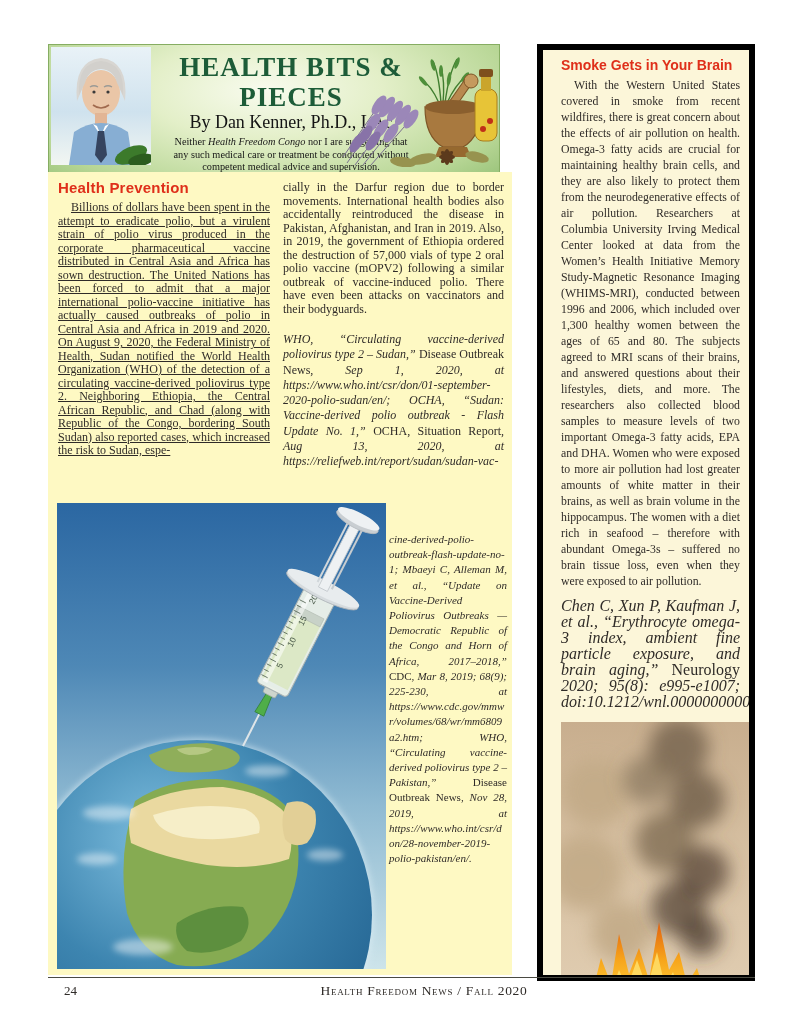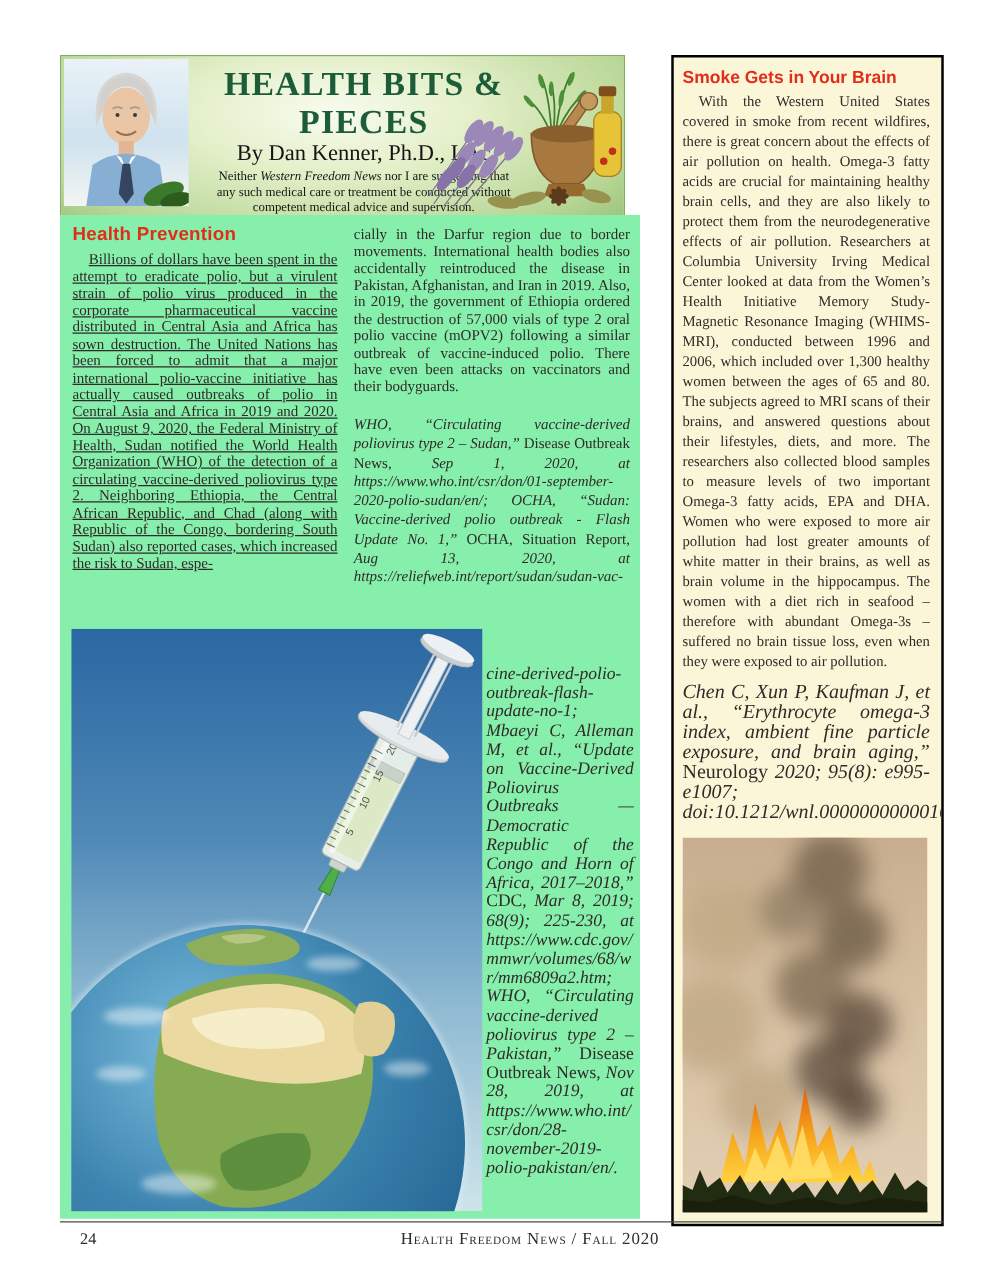--- a/index.html
+++ b/index.html
@@ -12,36 +12,36 @@
           background:radial-gradient(ellipse 75% 95% at 48% 30%, #f8fbee 0%, #e3efc8 35%, #b7d695 75%, #8dbb6e 100%);}
   .banner-photo{position:absolute;left:2px;top:2px;width:100px;height:118px;}
   .banner-herbs{position:absolute;right:0;top:0;width:170px;height:122px;}
   .banner-center{position:absolute;left:92px;top:7px;width:300px;text-align:center;}
   .banner-title{margin:0;font-size:27px;line-height:30px;font-weight:700;letter-spacing:1px;
                 color:#1d5c38;font-family:"Liberation Serif",serif;}
   .banner-byline{font-size:18px;line-height:21px;color:#141414;}
   .banner-disclaimer{margin:3px auto 0;width:248px;font-size:10.3px;line-height:12.6px;color:#161616;}
 
   
-  .article-box{position:absolute;left:48px;top:172px;width:464px;height:803px;background:#86efac;}
+  .article-box{position:absolute;left:48px;top:172px;width:464px;height:803px;background:#fef9c3;}
   .red-head{margin:0 0 5px 0;font-family:"Liberation Sans",sans-serif;font-weight:700;
             font-size:15px;color:#df2f1a;letter-spacing:.2px;}
   .body-main{margin:0;font-size:12px;line-height:13.5px;text-align:justify;}
   .indent{text-indent:13px;text-decoration:underline;}
   .cite{font-size:12px;line-height:15.3px;text-align:justify;font-style:normal;}
   .a-col1{position:absolute;left:10px;top:7px;width:212px;}
   .a-col2{position:absolute;left:235px;top:9px;width:221px;}
   .a-col2 .cite{margin:16px 0 0 0;}
   .a-col2-side{position:absolute;left:341px;top:360px;width:118px;
-               font-size:14px;line-height:15.2px;text-align:justify;overflow-wrap:anywhere;font-family:Liberation Serif, serif;}
+               font-size:11px;line-height:15.2px;text-align:justify;overflow-wrap:anywhere;font-family:Liberation Serif, serif;}
   .globe-image{position:absolute;left:9px;top:331px;width:329px;height:466px;}
 
   
   .sidebar{position:absolute;left:537px;top:44px;width:218px;height:937px;box-sizing:border-box;
-           background:#fcf6d9;border:2px solid #000000;padding:7px 9px 0 7px;overflow:hidden;}
+           background:#fcf6d9;border:6px solid #000000;padding:7px 9px 0 18px;overflow:hidden;}
   .sb-head{margin:0 0 4px 0;font-family:"Liberation Sans",sans-serif;font-weight:700;
            font-size:14px;color:#df2f1a;}
   .sb-body{margin:0;font-size:11.8px;line-height:16px;text-align:justify;text-indent:13px;}
   .sb-cite{margin:9px 0 12px 0;font-size:16px;line-height:16px;text-align:justify;}
   .fire-image{margin-top:9px;width:196px;height:300px;}
 
   
   .footer-rule{position:absolute;left:48px;top:977px;width:707px;height:0;
                border-top:1.5px solid #4a4a42;}
   .page-num{position:absolute;left:64px;top:983px;font-size:13px;color:#2f2b28;}
@@ -78,21 +78,21 @@
         <polygon points="58,77 50,89 54,79" fill="#ffffff"></polygon>
         <polygon points="47,84 53,84 56,108 50,116 44,108" fill="#35445f"></polygon>
         <ellipse cx="80" cy="108" rx="17" ry="8" fill="#3c7a2b" transform="rotate(-22 80 108)"></ellipse>
         <ellipse cx="90" cy="113" rx="13" ry="6" fill="#2c5d1f" transform="rotate(-12 90 113)"></ellipse>
       </svg>
     </div>
 
     <div class="banner-center">
       <h1 class="banner-title">HEALTH BITS &amp; PIECES</h1>
       <div class="banner-byline">By Dan Kenner, Ph.D., LAc</div>
-      <div class="banner-disclaimer"><span>Neither </span><i>Western Freedom News</i><span> nor I are suggesting that any such medical care or treatment be conducted without competent medical advice and supervision.</span></div>
+      <div class="banner-disclaimer"><span>Neither </span><i>Health Freedom Congo</i><span> nor I are suggesting that any such medical care or treatment be conducted without competent medical advice and supervision.</span></div>
     </div>
 
     <div class="banner-herbs">
       <svg width="170" height="122" viewBox="0 0 170 122">
         <g>
           <g stroke="#7a6f8f" stroke-width="1">
             <line x1="18" y1="118" x2="58" y2="62"></line>
               <line x1="26" y1="120" x2="66" y2="66"></line>
             <line x1="34" y1="120" x2="74" y2="70"></line>
               <line x1="14" y1="112" x2="50" y2="60"></line>

